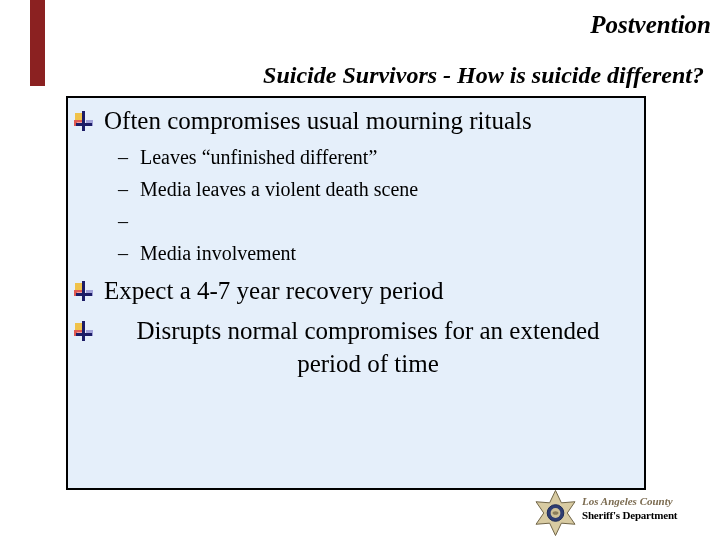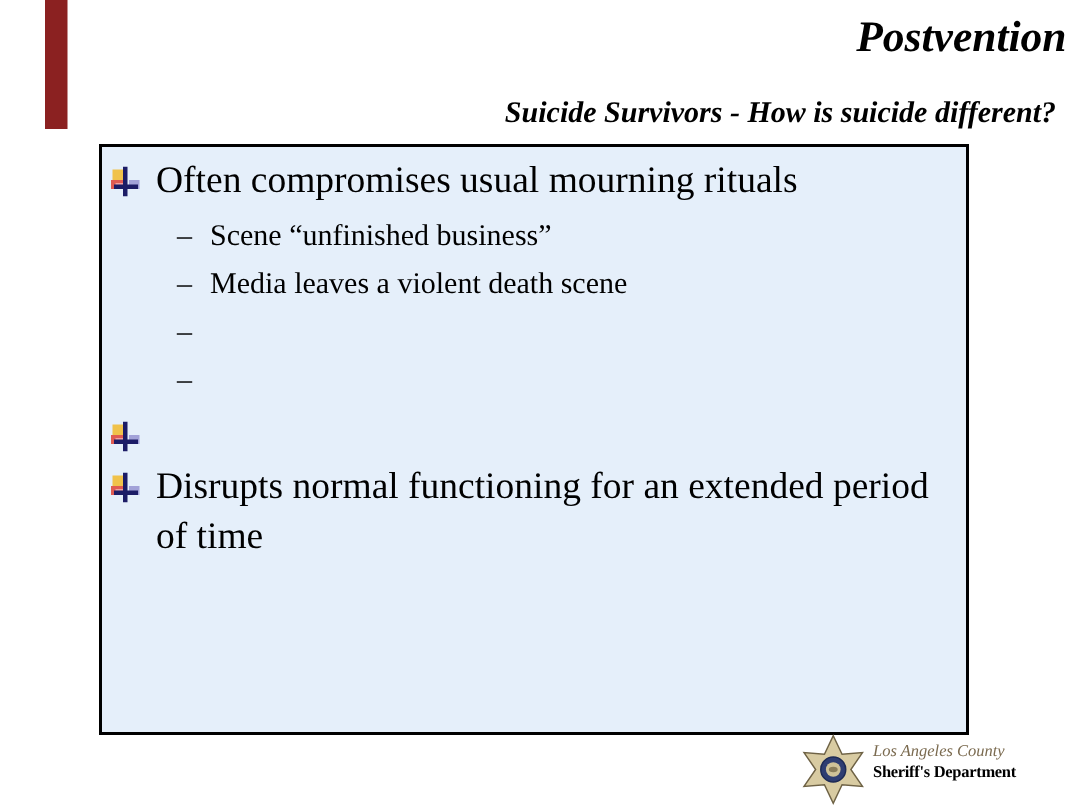--- a/index.html
+++ b/index.html
@@ -7,38 +7,38 @@
     width:720px;height:540px;position:relative;overflow:hidden;
     background:#ffffff;
     font-family:"Liberation Serif","DejaVu Serif",serif;
   }
   .accent-bar{
     position:absolute;left:30px;top:0;width:15px;height:86px;
     background:#8b2121;
   }
   .slide-title{
     position:absolute;top:9px;right:9px;
-    font-size:29px;font-weight:bold;font-style:italic;color:#000;
+    font-size:25px;font-weight:bold;font-style:italic;color:#000;
     line-height:32px;white-space:nowrap;
   }
   .slide-subtitle{
     position:absolute;top:61px;right:16px;
-    font-size:20px;font-weight:bold;font-style:italic;color:#000;
+    font-size:24px;font-weight:bold;font-style:italic;color:#000;
     line-height:28px;white-space:nowrap;
   }
   .content-box{
     position:absolute;left:66px;top:96px;width:580px;height:394px;
     background:#e5effa;border:2px solid #000;box-sizing:border-box;
   }
   .content{
     padding:6px 12px 0 6px;
   }
   .bullet-item{
     display:flex;align-items:flex-start;
-    font-size:25px;line-height:33px;color:#000;
+    font-size:25px;line-height:33px;color:#000;text-align:center;
   }
   .bullet-item + .bullet-item{margin-top:7px;}
   .bullet-item.tight{margin-top:5px;}
   .bullet-icon{
     flex:none;width:20px;height:20px;margin:7px 10px 0 0;
   }
   .sub-list{margin:4px 0 0 0;}
   .sub-item{
     display:flex;align-items:flex-start;
     padding-left:44px;
@@ -47,20 +47,21 @@
   .sub-dash{flex:none;width:22px;}
   .logo{
     position:absolute;left:532px;top:487px;
     display:flex;align-items:flex-start;
   }
   .logo-text{margin-left:3px;padding-top:9px;}
   .logo-county{
     font-family:"Liberation Serif","DejaVu Serif",serif;
     font-style:italic;font-size:11px;color:#7b6b50;line-height:11px;
     white-space:nowrap;
+    font-weight:bold;
   }
   .logo-dept{
     font-family:Liberation Serif, serif;
     font-weight:bold;font-size:11px;color:#000;line-height:15px;
     letter-spacing:-0.2px;margin-top:1px;white-space:nowrap;
   }
 </style>
 </head>
 <body>
 
@@ -81,55 +82,57 @@
         <rect x="8" y="0" width="3" height="20" fill="#1c1c66"></rect>
         <rect x="2" y="12" width="16" height="3" fill="#1c1c66"></rect>
       </svg>
       <span>Often compromises usual mourning rituals</span>
     </div>
 
 
     <div class="sub-list">
       <div class="sub-item">
         <span class="sub-dash">–</span>
-        <span>Scene “unfinished business”</span>
+        <span>Leaves “unfinished different”</span>
       </div>
       <div class="sub-item">
         <span class="sub-dash">–</span>
         <span>Media leaves a violent death scene</span>
       </div>
       <div class="sub-item">
         <span class="sub-dash">–</span>
       </div>
       <div class="sub-item">
         <span class="sub-dash">–</span>
+        <span>Media involvement</span>
       </div>
     </div>
 
     <div class="bullet-item tight">
       <svg class="bullet-icon" viewBox="0 0 20 20">
         <rect x="1" y="2" width="8" height="8" fill="#f0c24a"></rect>
         <rect x="0" y="9" width="8" height="6" fill="#df5a52"></rect>
         <rect x="3" y="11" width="5" height="4" fill="#f0a0a0"></rect>
         <rect x="12" y="9" width="7" height="6" fill="#a2a2d8"></rect>
         <rect x="8" y="0" width="3" height="20" fill="#1c1c66"></rect>
         <rect x="2" y="12" width="16" height="3" fill="#1c1c66"></rect>
       </svg>
+      <span>Expect a 4-7 year recovery period</span>
     </div>
 
     <div class="bullet-item">
       <svg class="bullet-icon" viewBox="0 0 20 20">
         <rect x="1" y="2" width="8" height="8" fill="#f0c24a"></rect>
         <rect x="0" y="9" width="8" height="6" fill="#df5a52"></rect>
         <rect x="3" y="11" width="5" height="4" fill="#f0a0a0"></rect>
         <rect x="12" y="9" width="7" height="6" fill="#a2a2d8"></rect>
         <rect x="8" y="0" width="3" height="20" fill="#1c1c66"></rect>
         <rect x="2" y="12" width="16" height="3" fill="#1c1c66"></rect>
       </svg>
-      <span>Disrupts normal functioning for an extended period of time</span>
+      <span>Disrupts normal compromises for an extended period of time</span>
     </div>
 
   </div>
 </div>
 
 <div class="logo">
   <svg width="47" height="52" viewBox="0 0 48 52">
     <polygon points="24,3 30,15.6 43.9,14.5 36,26 43.9,37.5 30,36.4 24,49 18,36.4 4.1,37.5 12,26 4.1,14.5 18,15.6" fill="#d8cba2" stroke="#6e6245" stroke-width="1"></polygon>
     <circle cx="24" cy="26" r="8.5" fill="#2e3d72" stroke="#1d2a55" stroke-width="1"></circle>
     <circle cx="24" cy="26" r="5" fill="#cfc298"></circle>

